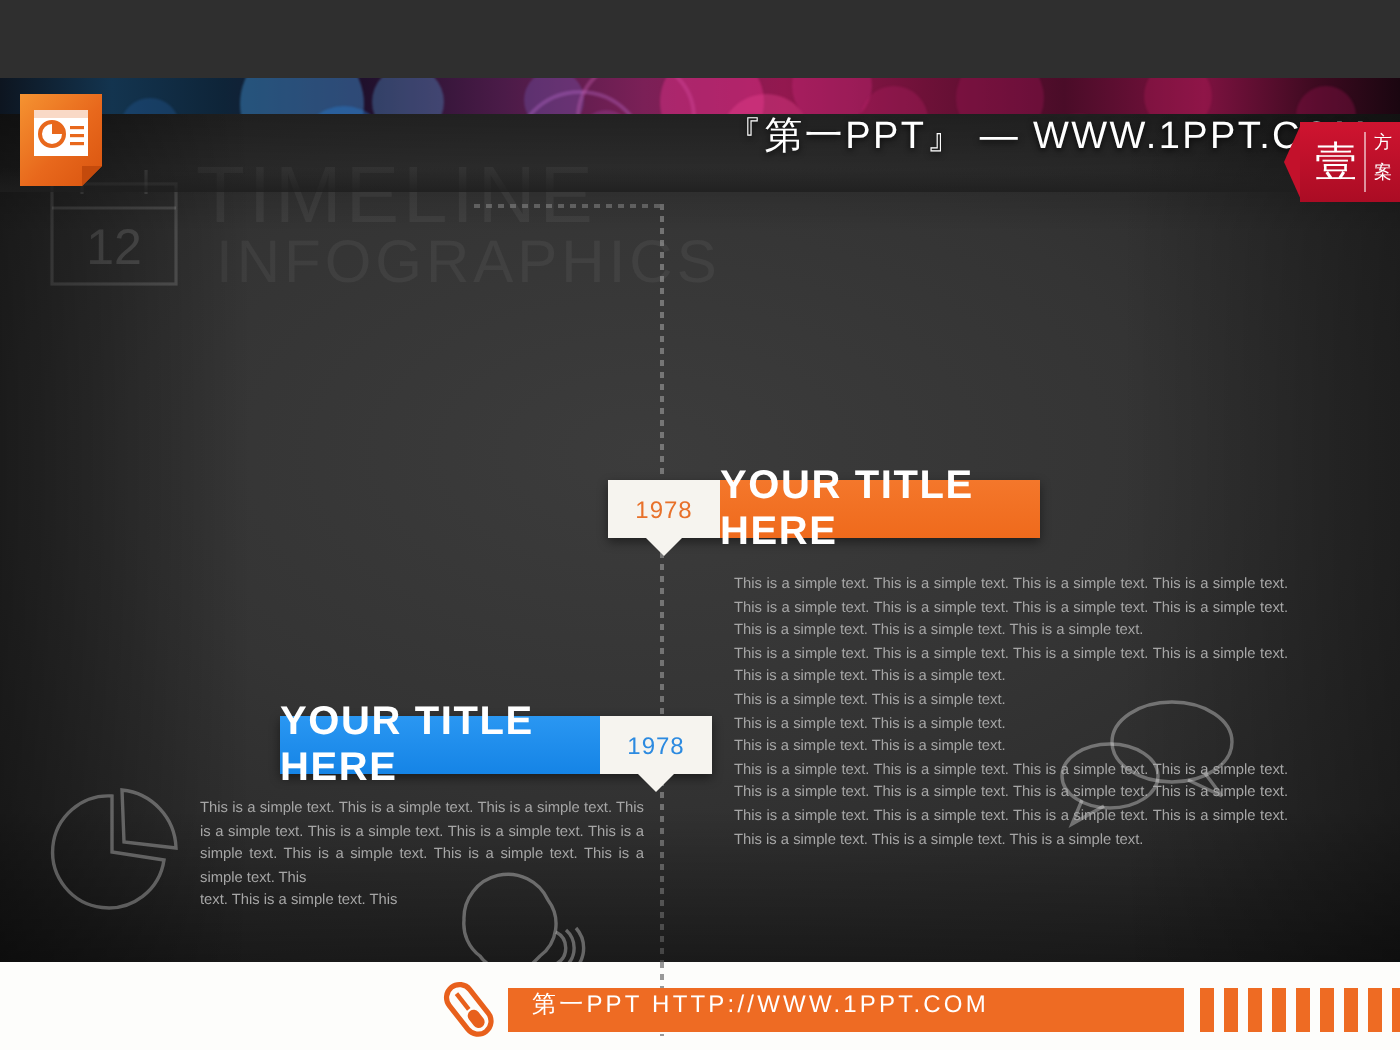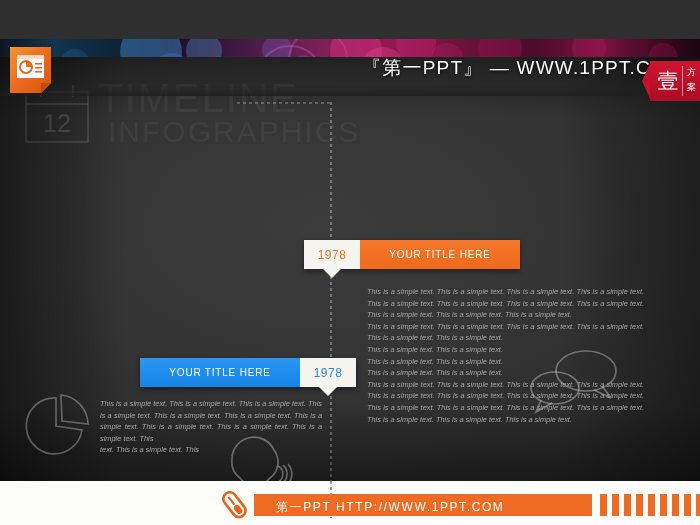--- a/index.html
+++ b/index.html
@@ -209,23 +209,23 @@
     background: #f6f4ef;
     display: flex; align-items: center; justify-content: center;
     font-size: 12px;
     letter-spacing: .5px;
   }
   .ban-main {
     position: absolute;
     top: 0; height: 29px;
     display: flex; align-items: center; justify-content: center;
     color: #fff;
-    font-size: 10px;
+    font-size: 20px;
     letter-spacing: .8px;
-    font-weight: normal;
+    font-weight: bold;
   }
   .banner-o .ban-year { left: 0; width: 56px; color: #e8712a; }
   .banner-o .ban-main { left: 56px; width: 160px; background: #f26e21;
     background: linear-gradient(180deg,#f4772b 0%, #ef6a1c 100%); }
   .banner-b .ban-main { left: 0; width: 160px; background: #1f8fef;
     background: linear-gradient(180deg,#2a97f2 0%, #1584e6 100%); }
   .banner-b .ban-year { left: 160px; width: 56px; color: #2c8ae0; }
 
   .notch {
     position: absolute;
@@ -239,21 +239,21 @@
   .banner-b .notch { left: 179px; }
 
   
   .body-text {
     position: absolute;
     color: #a6a6a6;
     font-size: 7.4px;
     line-height: 11.6px;
     text-align: justify;
   }
-  .body-text p { margin: 0; font-style: italic; }
+  .body-text p { margin: 0; }
   .txt-right { left: 367px; top: 229px; width: 277px; }
   .txt-left  { left: 100px; top: 341px; width: 222px; }
   .txt-left .short1 { width: 112px; }
   .txt-left .short2 { width: 125px; }
 
   .txt-right .nar1 { width: 160px; }
 
   
   .ico { position: absolute; }
   .ico-pie   { left: 22px;  top: 333px; width: 72px; height: 72px; }
@@ -274,22 +274,22 @@
     width: 34px; height: 34px;
     z-index: 10;
   }
   .foot-bar {
     position: absolute;
     left: 254px; top: 494px;
     height: 22px;
     width: 316px;
     background: #ee6b23;
     display: flex;
-    align-items: flex-end;
-    padding-left: 22px;
+    align-items: flex-start;
+    padding-left: 12px;
     box-sizing: border-box;
     color: #fff;
     font-size: 12px;
     letter-spacing: 1.6px;
     white-space: nowrap;
     z-index: 10;
   }
   .stripes {
     position: absolute;
     left: 570px; top: 494px;

